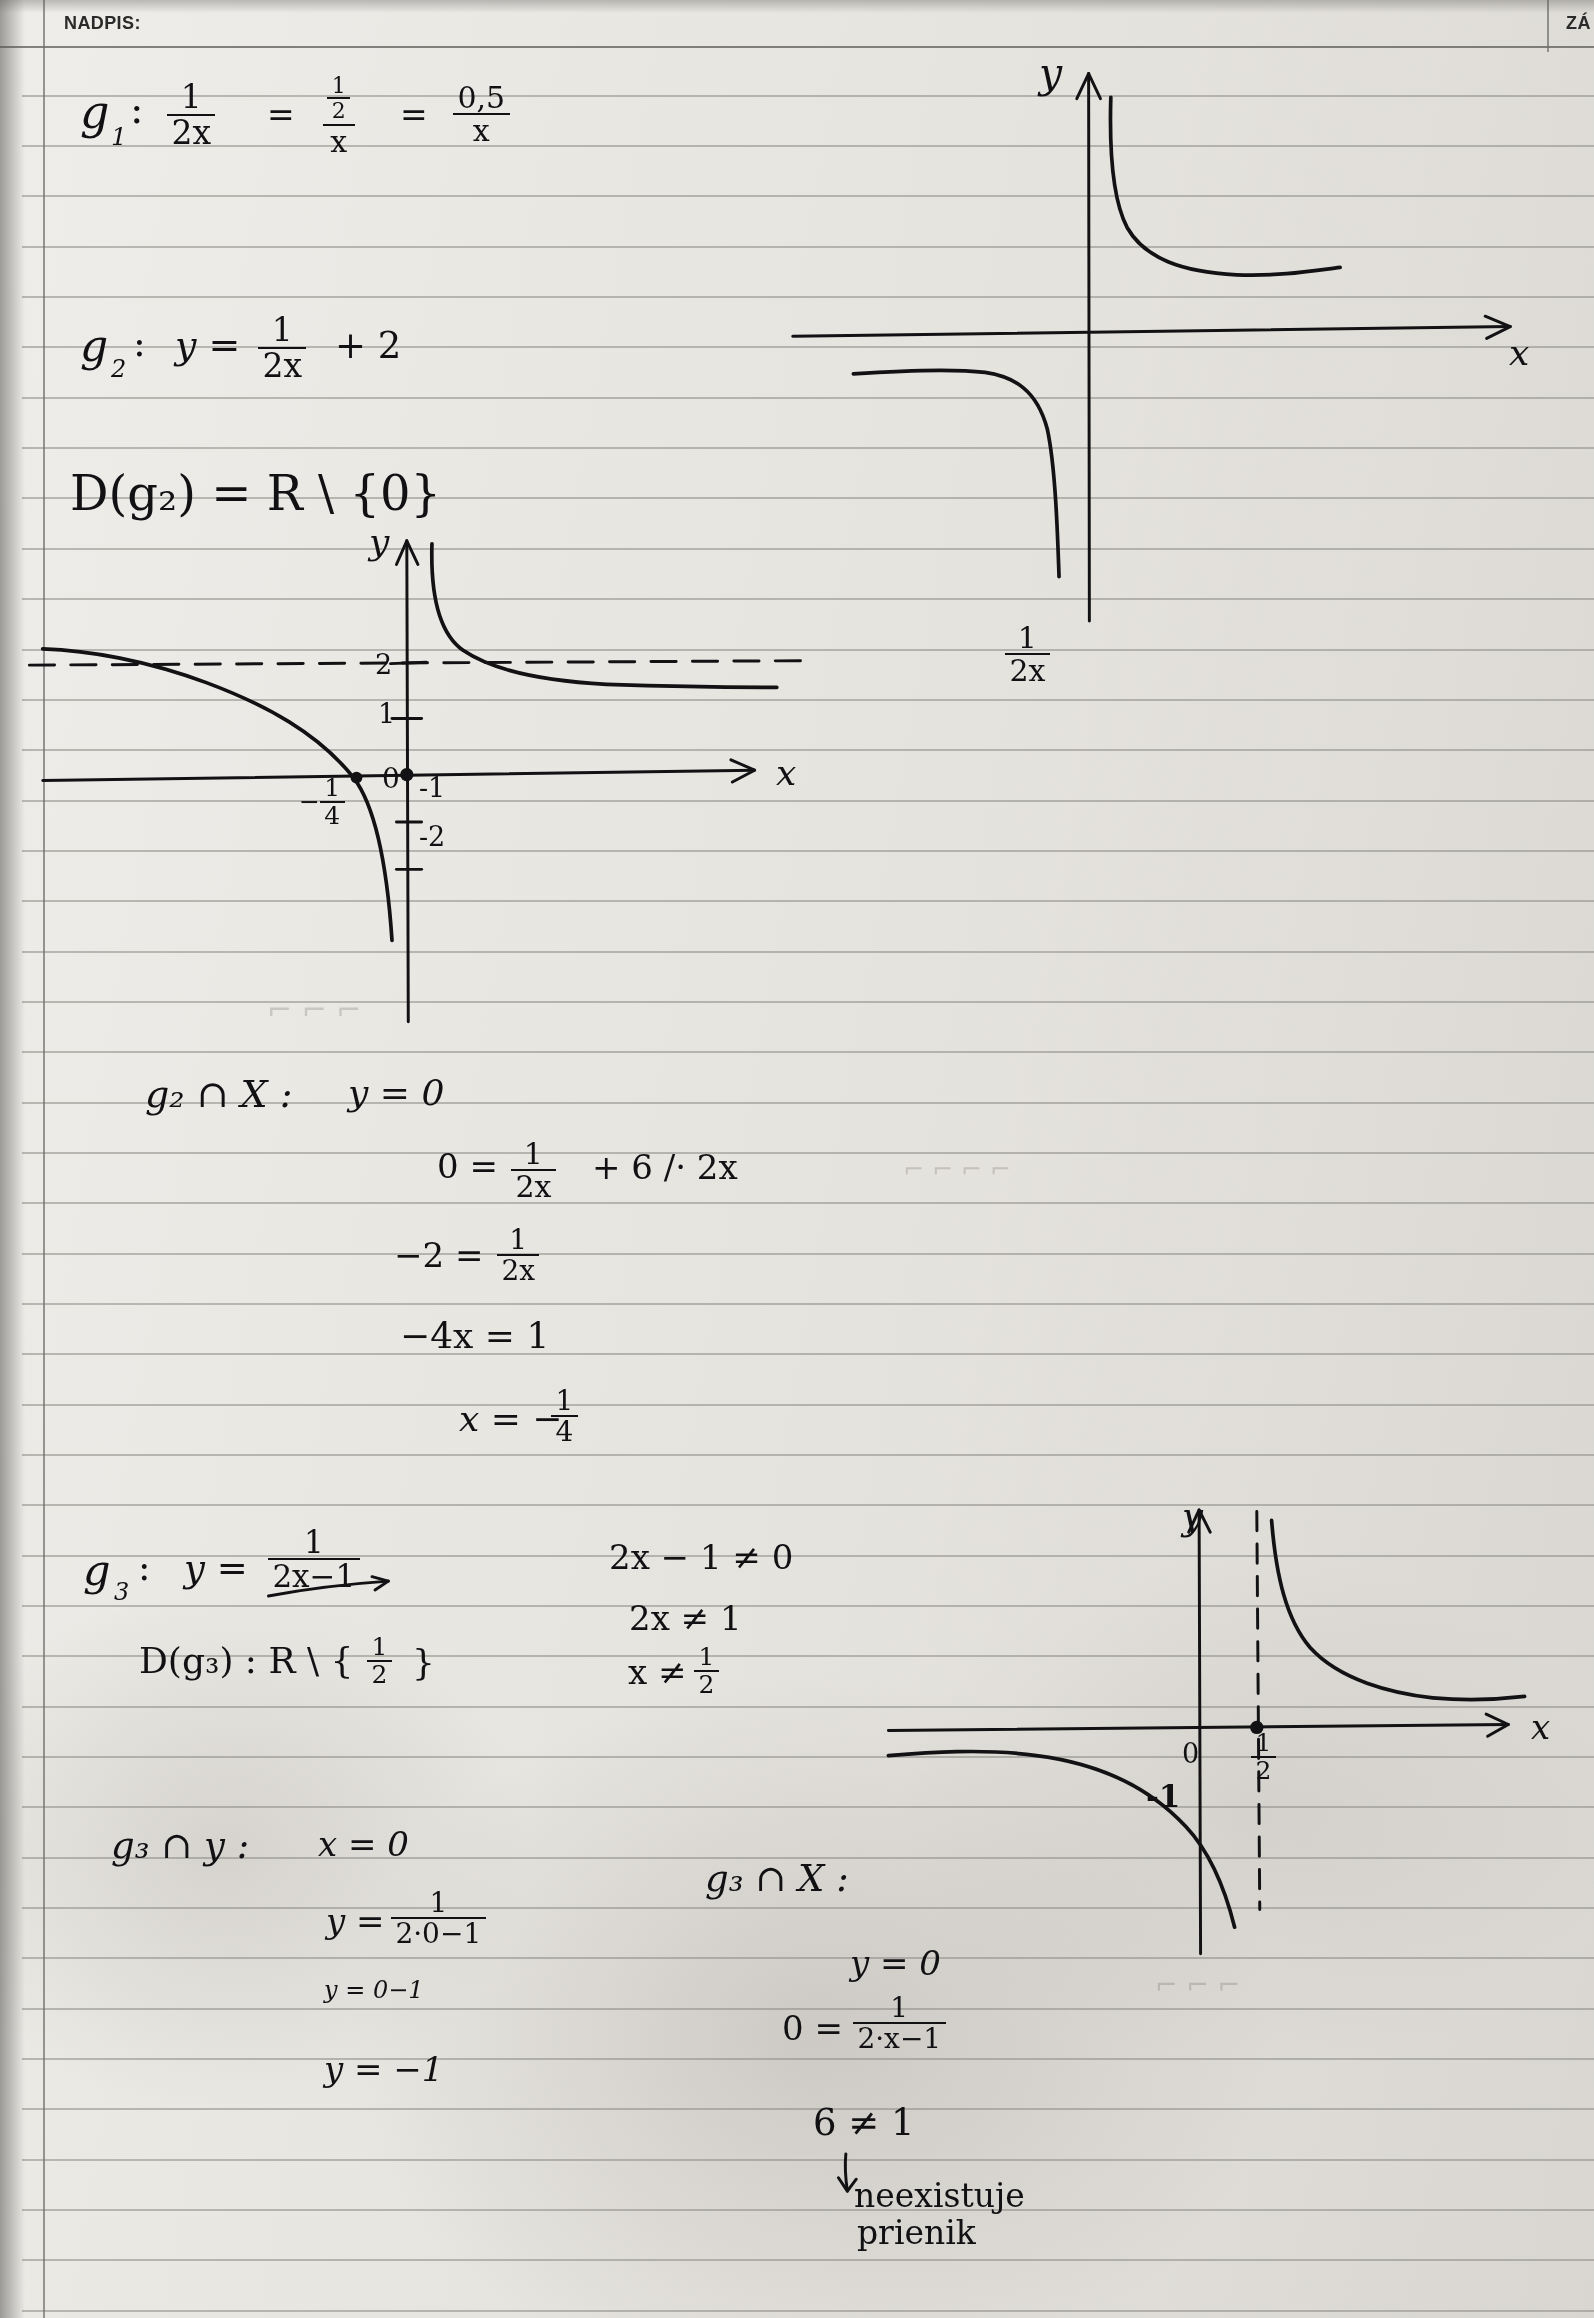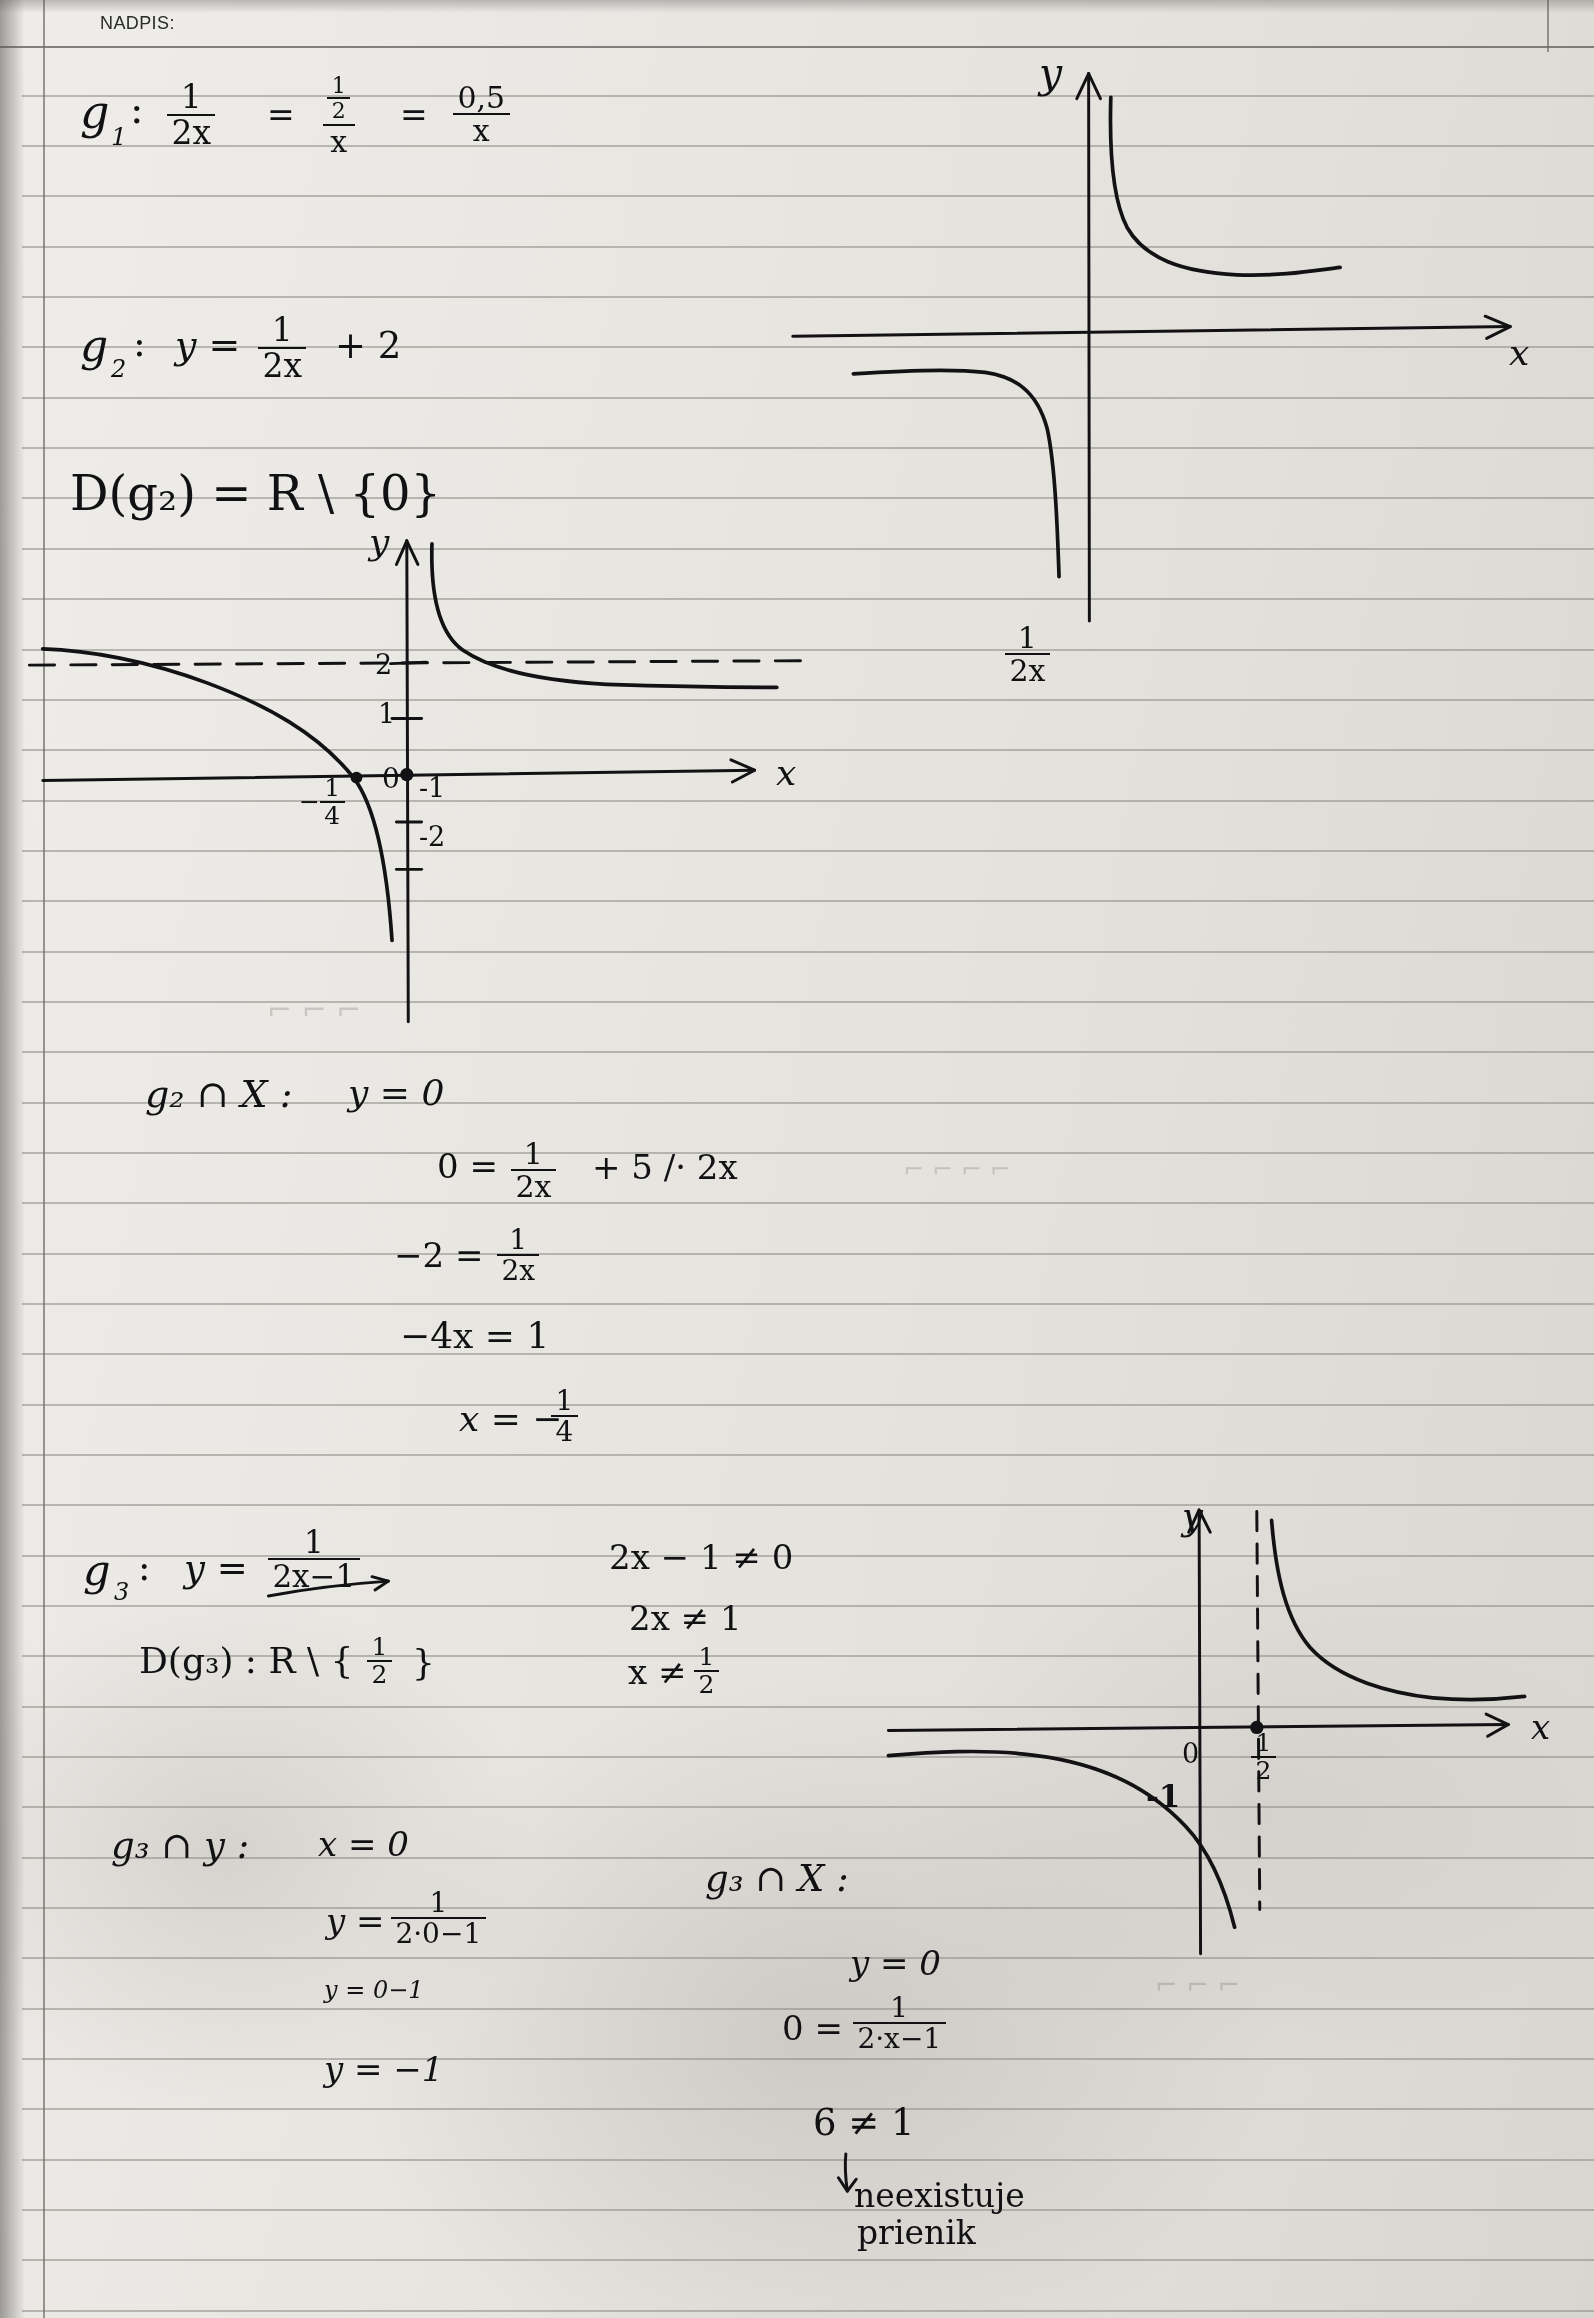--- a/index.html
+++ b/index.html
@@ -64,24 +64,23 @@
   .margin-line {
     position: absolute;
     top: 0; bottom: 0;
     width: 2.2px;
     background: #6f6d6a;
     opacity: .7;
   }
   .header-label {
     position: absolute;
     font-size: 18px;
-    font-weight: normal;
+    font-weight: bold;
     color: #2a2a2a;
     letter-spacing: 0.4px;
-    margin-left: 36px;
   }
   
   .hw {
     position: absolute;
     font-family: "DejaVu Serif", serif;
     color: #111114;
     white-space: nowrap;
     line-height: 1;
   }
   .hw.i { font-style: italic; }
@@ -275,21 +274,21 @@
   <div class="hw i" style="left:145px; top:1075px; font-size:38px;">g₂ ∩ X :</div>
   <div class="hw i" style="left:348px; top:1075px; font-size:36px;">y = 0</div>
 
   <div class="hw" style="left:437px; top:1149px; font-size:34px;">0 =</div>
   <div class="hw" style="left:511px; top:1139px; font-size:30px;">
     <span class="frac">
       <span class="num">1</span>
       <span class="den">2x</span>
     </span>
   </div>
-  <div class="hw" style="left:592px; top:1150px; font-size:34px;">+ 5   /· 2x</div>
+  <div class="hw" style="left:592px; top:1150px; font-size:34px;">+ 6   /· 2x</div>
 
   <div class="hw" style="left:394px; top:1238px; font-size:34px;">−2 =</div>
   <div class="hw" style="left:497px; top:1226px; font-size:28px;">
     <span class="frac">
       <span class="num">1</span>
       <span class="den">2x</span>
     </span>
   </div>
 
   <div class="hw" style="left:400px; top:1318px; font-size:36px;">−4x = 1</div>

